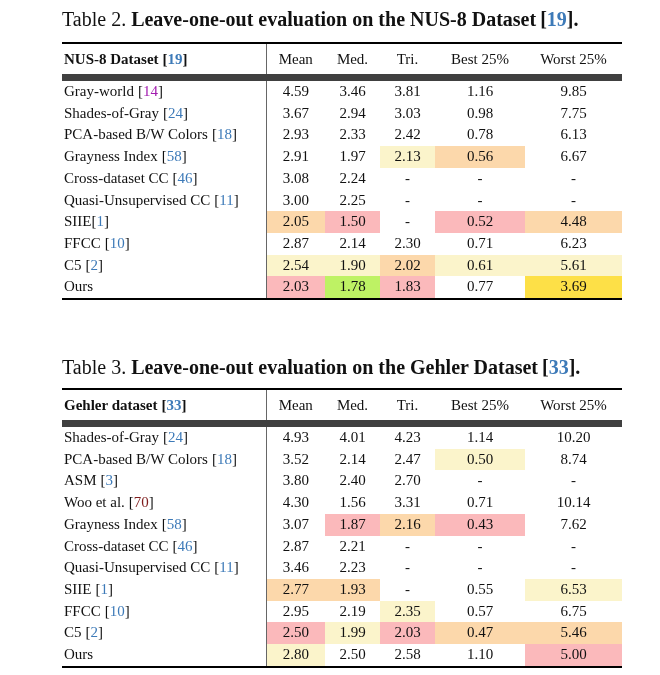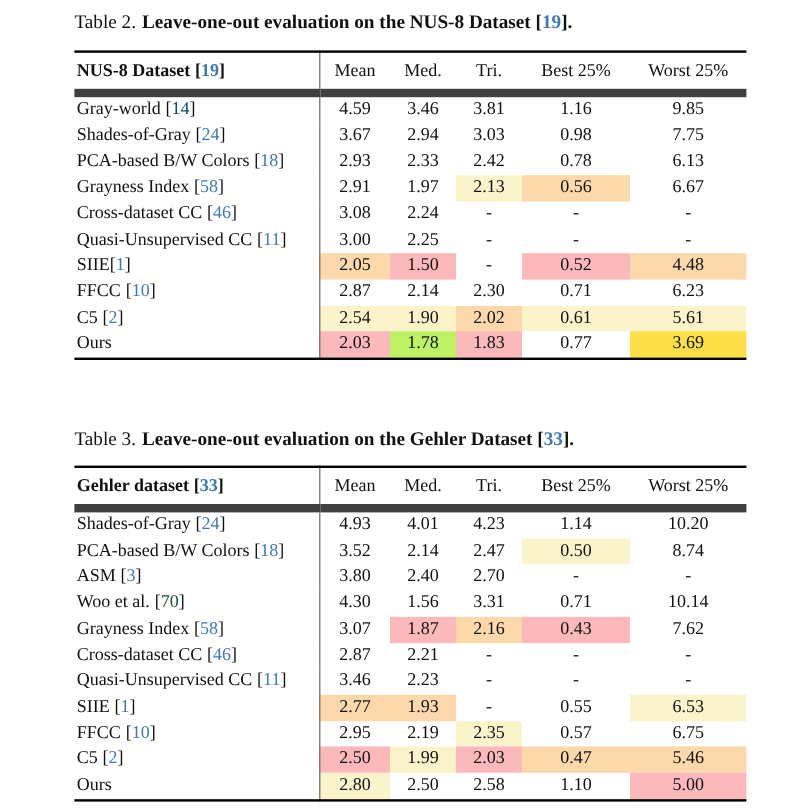--- a/index.html
+++ b/index.html
@@ -5,21 +5,21 @@
   html,body { margin:0; padding:0; background:#ffffff; }
   .page {
     position:relative; width:660px; height:675px; background:#ffffff;
     font-family:"Liberation Serif","DejaVu Serif",serif; color:#111;
     overflow:hidden;
   }
   .tbl-block { position:absolute; left:62px; width:560px; }
   .tbl-block.first  { top:8px; }
   .tbl-block.second { top:356px; }
 
-  .caption { margin:0 0 12px 0; font-size:16px; line-height:22px; white-space:nowrap; }
+  .caption { margin:0 0 12px 0; font-size:20px; line-height:22px; white-space:nowrap; }
   .tbl-block.second .caption { margin-bottom:10px; }
   .caption .cap-bold { font-weight:bold; }
   .caption .prefix { margin-right:5px; }
 
   table.eval-table {
     border-collapse:collapse; table-layout:fixed; width:560px;
     border-top:2px solid #000; border-bottom:2px solid #000;
     font-size:15px; color:#111;
   }
   col.c-method { width:204px; }
@@ -66,21 +66,21 @@
             <th class="method-h"><span>NUS-8 Dataset</span><span class="bro">[</span><span class="cite" style="color: rgb(61, 122, 184);">19</span><span>]</span></th>
             <th>Mean</th>
             <th>Med.</th>
             <th>Tri.</th>
             <th>Best 25%</th>
             <th>Worst 25%</th>
           </tr>
         </thead>
       <tbody>
           <tr>
-            <td class="method"><span>Gray-world</span><span class="bro">[</span><span class="cite" style="color: #0c4a6e;">14</span><span>]</span></td>
+            <td class="method"><span>Gray-world</span><span class="bro">[</span><span class="cite" style="color: #a21caf;">14</span><span>]</span></td>
             <td>4.59</td>
             <td>3.46</td>
             <td>3.81</td>
             <td>1.16</td>
             <td>9.85</td>
           </tr>
           <tr>
             <td class="method"><span>Shades-of-Gray</span><span class="bro">[</span><span class="cite" style="color: rgb(61, 122, 184);">24</span><span>]</span></td>
             <td>3.67</td>
             <td>2.94</td>
@@ -196,21 +196,21 @@
           </tr>
           <tr>
             <td class="method"><span>ASM</span><span class="bro">[</span><span class="cite" style="color: rgb(61, 122, 184);">3</span><span>]</span></td>
             <td>3.80</td>
             <td>2.40</td>
             <td>2.70</td>
             <td>-</td>
             <td>-</td>
           </tr>
           <tr>
-            <td class="method"><span>Woo et al.</span><span class="bro">[</span><span class="cite" style="color: #14532d;">70</span><span>]</span></td>
+            <td class="method"><span>Woo et al.</span><span class="bro">[</span><span class="cite" style="color: #7f1d1d;">70</span><span>]</span></td>
             <td>4.30</td>
             <td>1.56</td>
             <td>3.31</td>
             <td>0.71</td>
             <td>10.14</td>
           </tr>
           <tr>
             <td class="method"><span>Grayness Index</span><span class="bro">[</span><span class="cite" style="color: rgb(61, 122, 184);">58</span><span>]</span></td>
             <td>3.07</td>
             <td style="background-color: rgb(251, 185, 187);">1.87</td>

